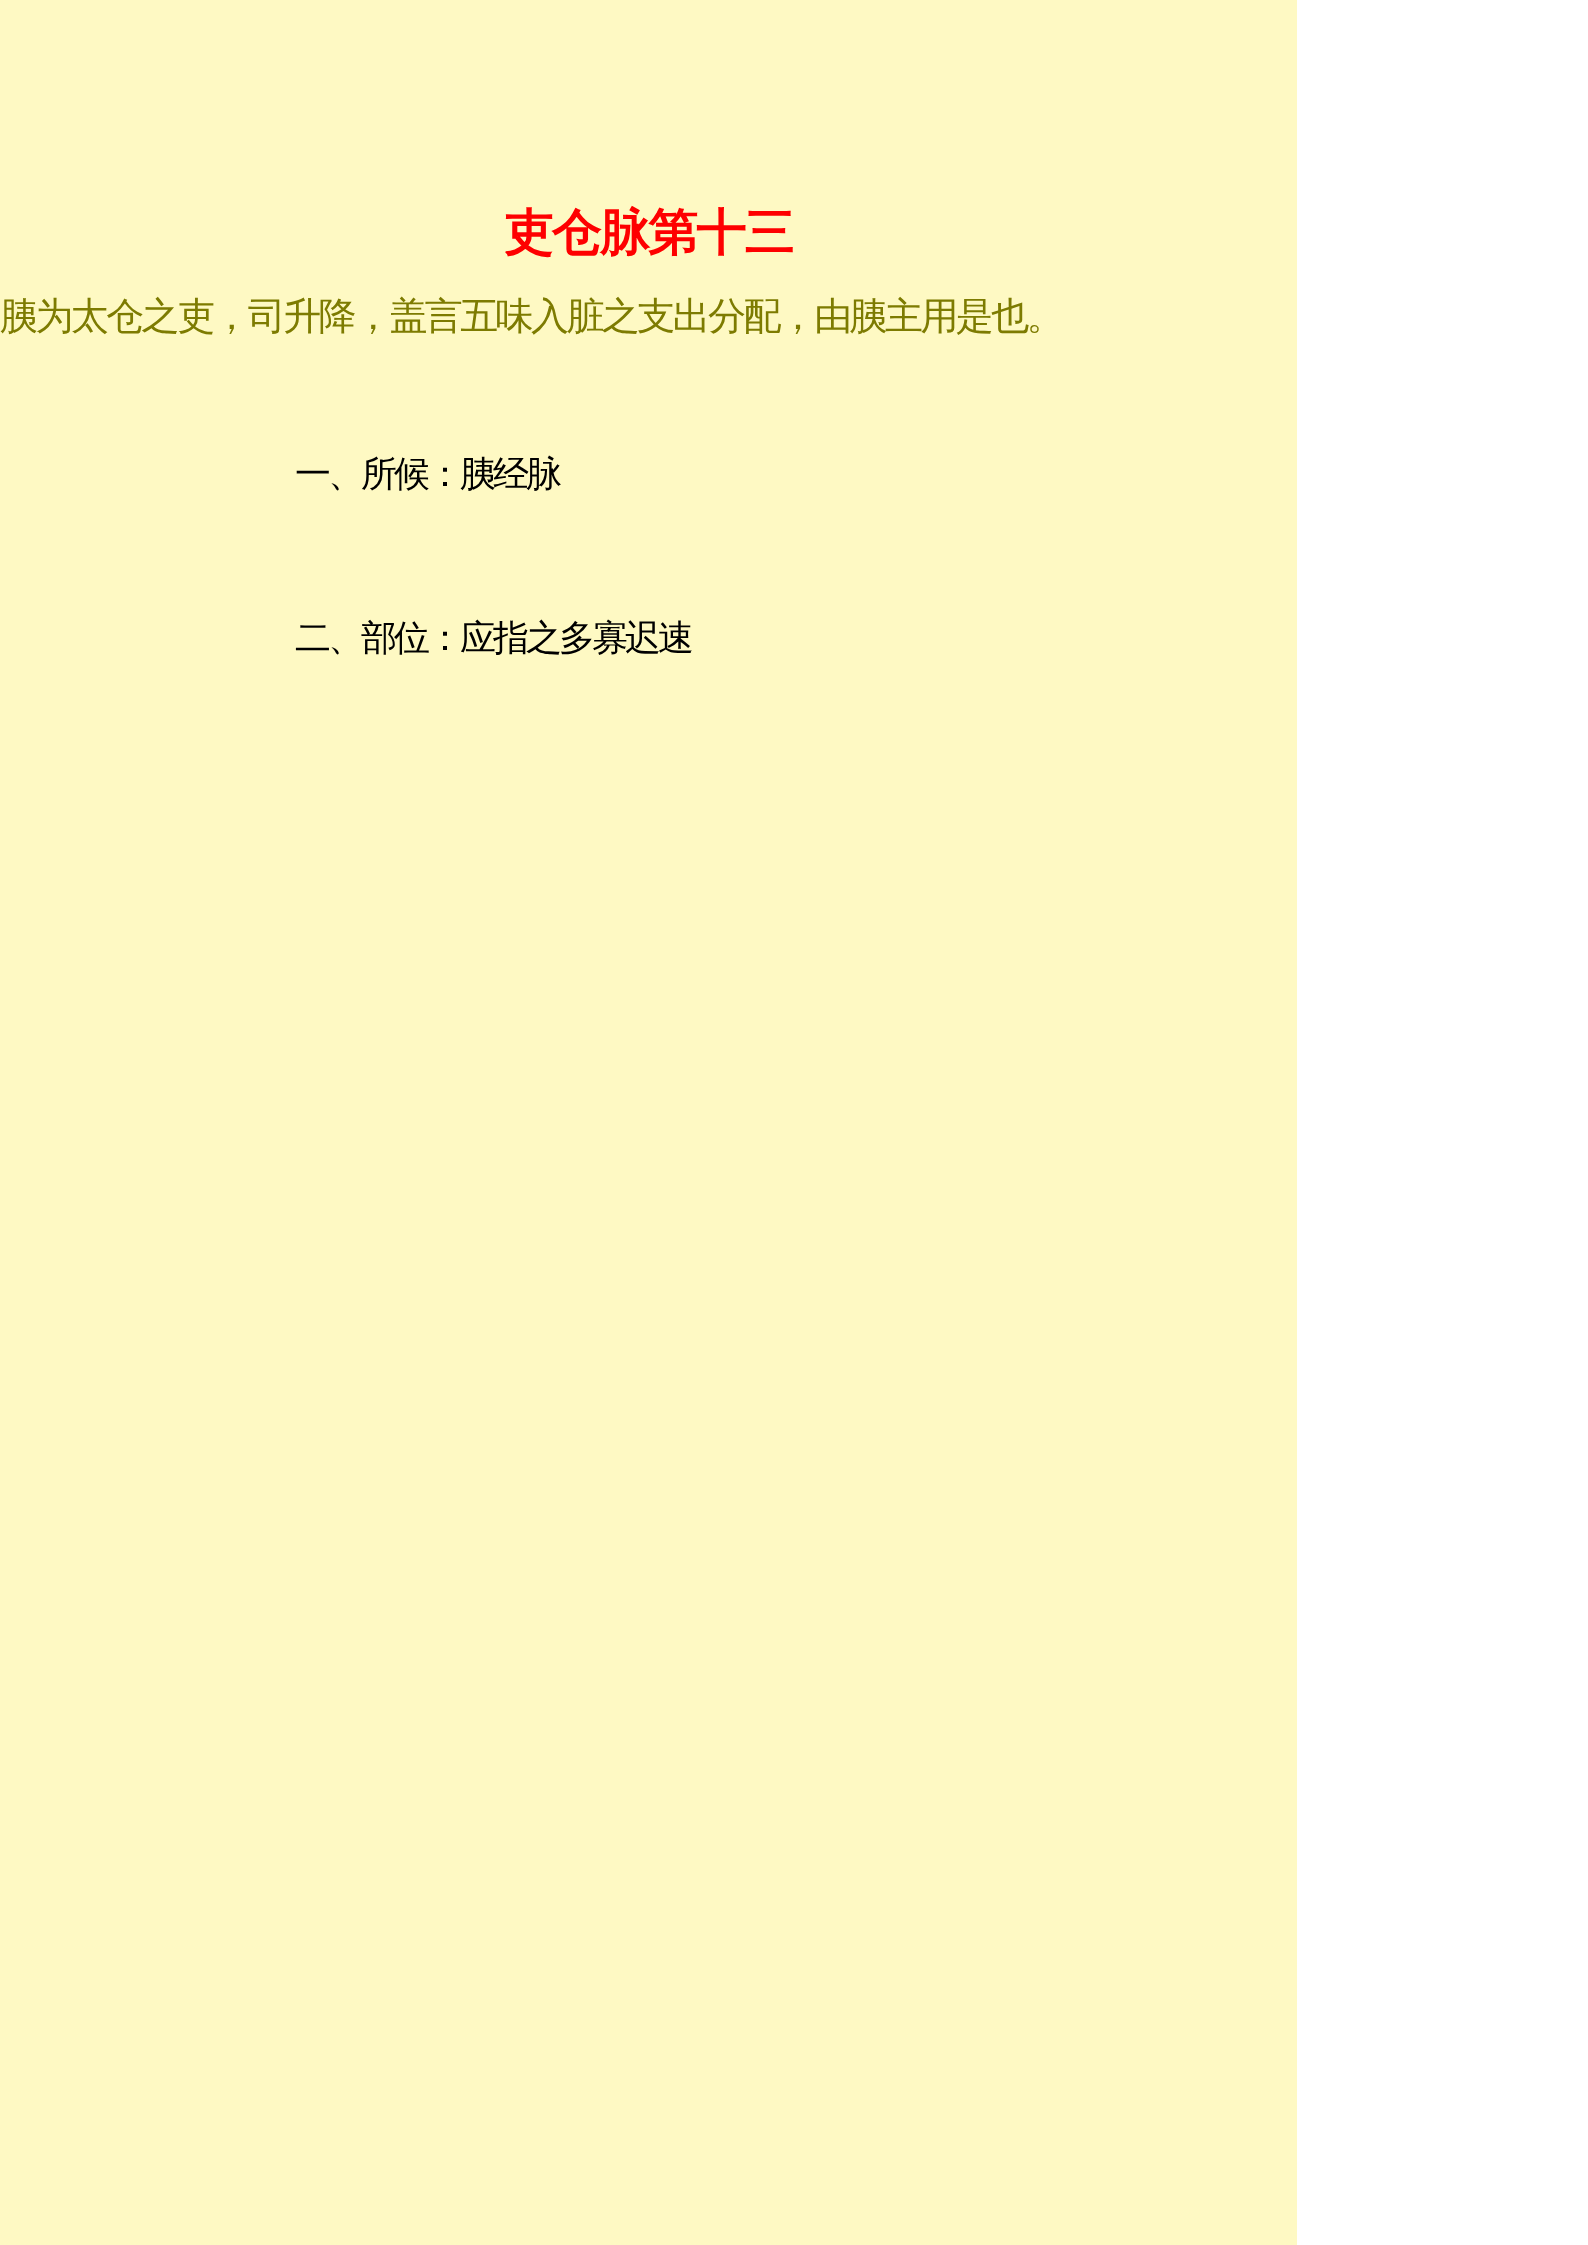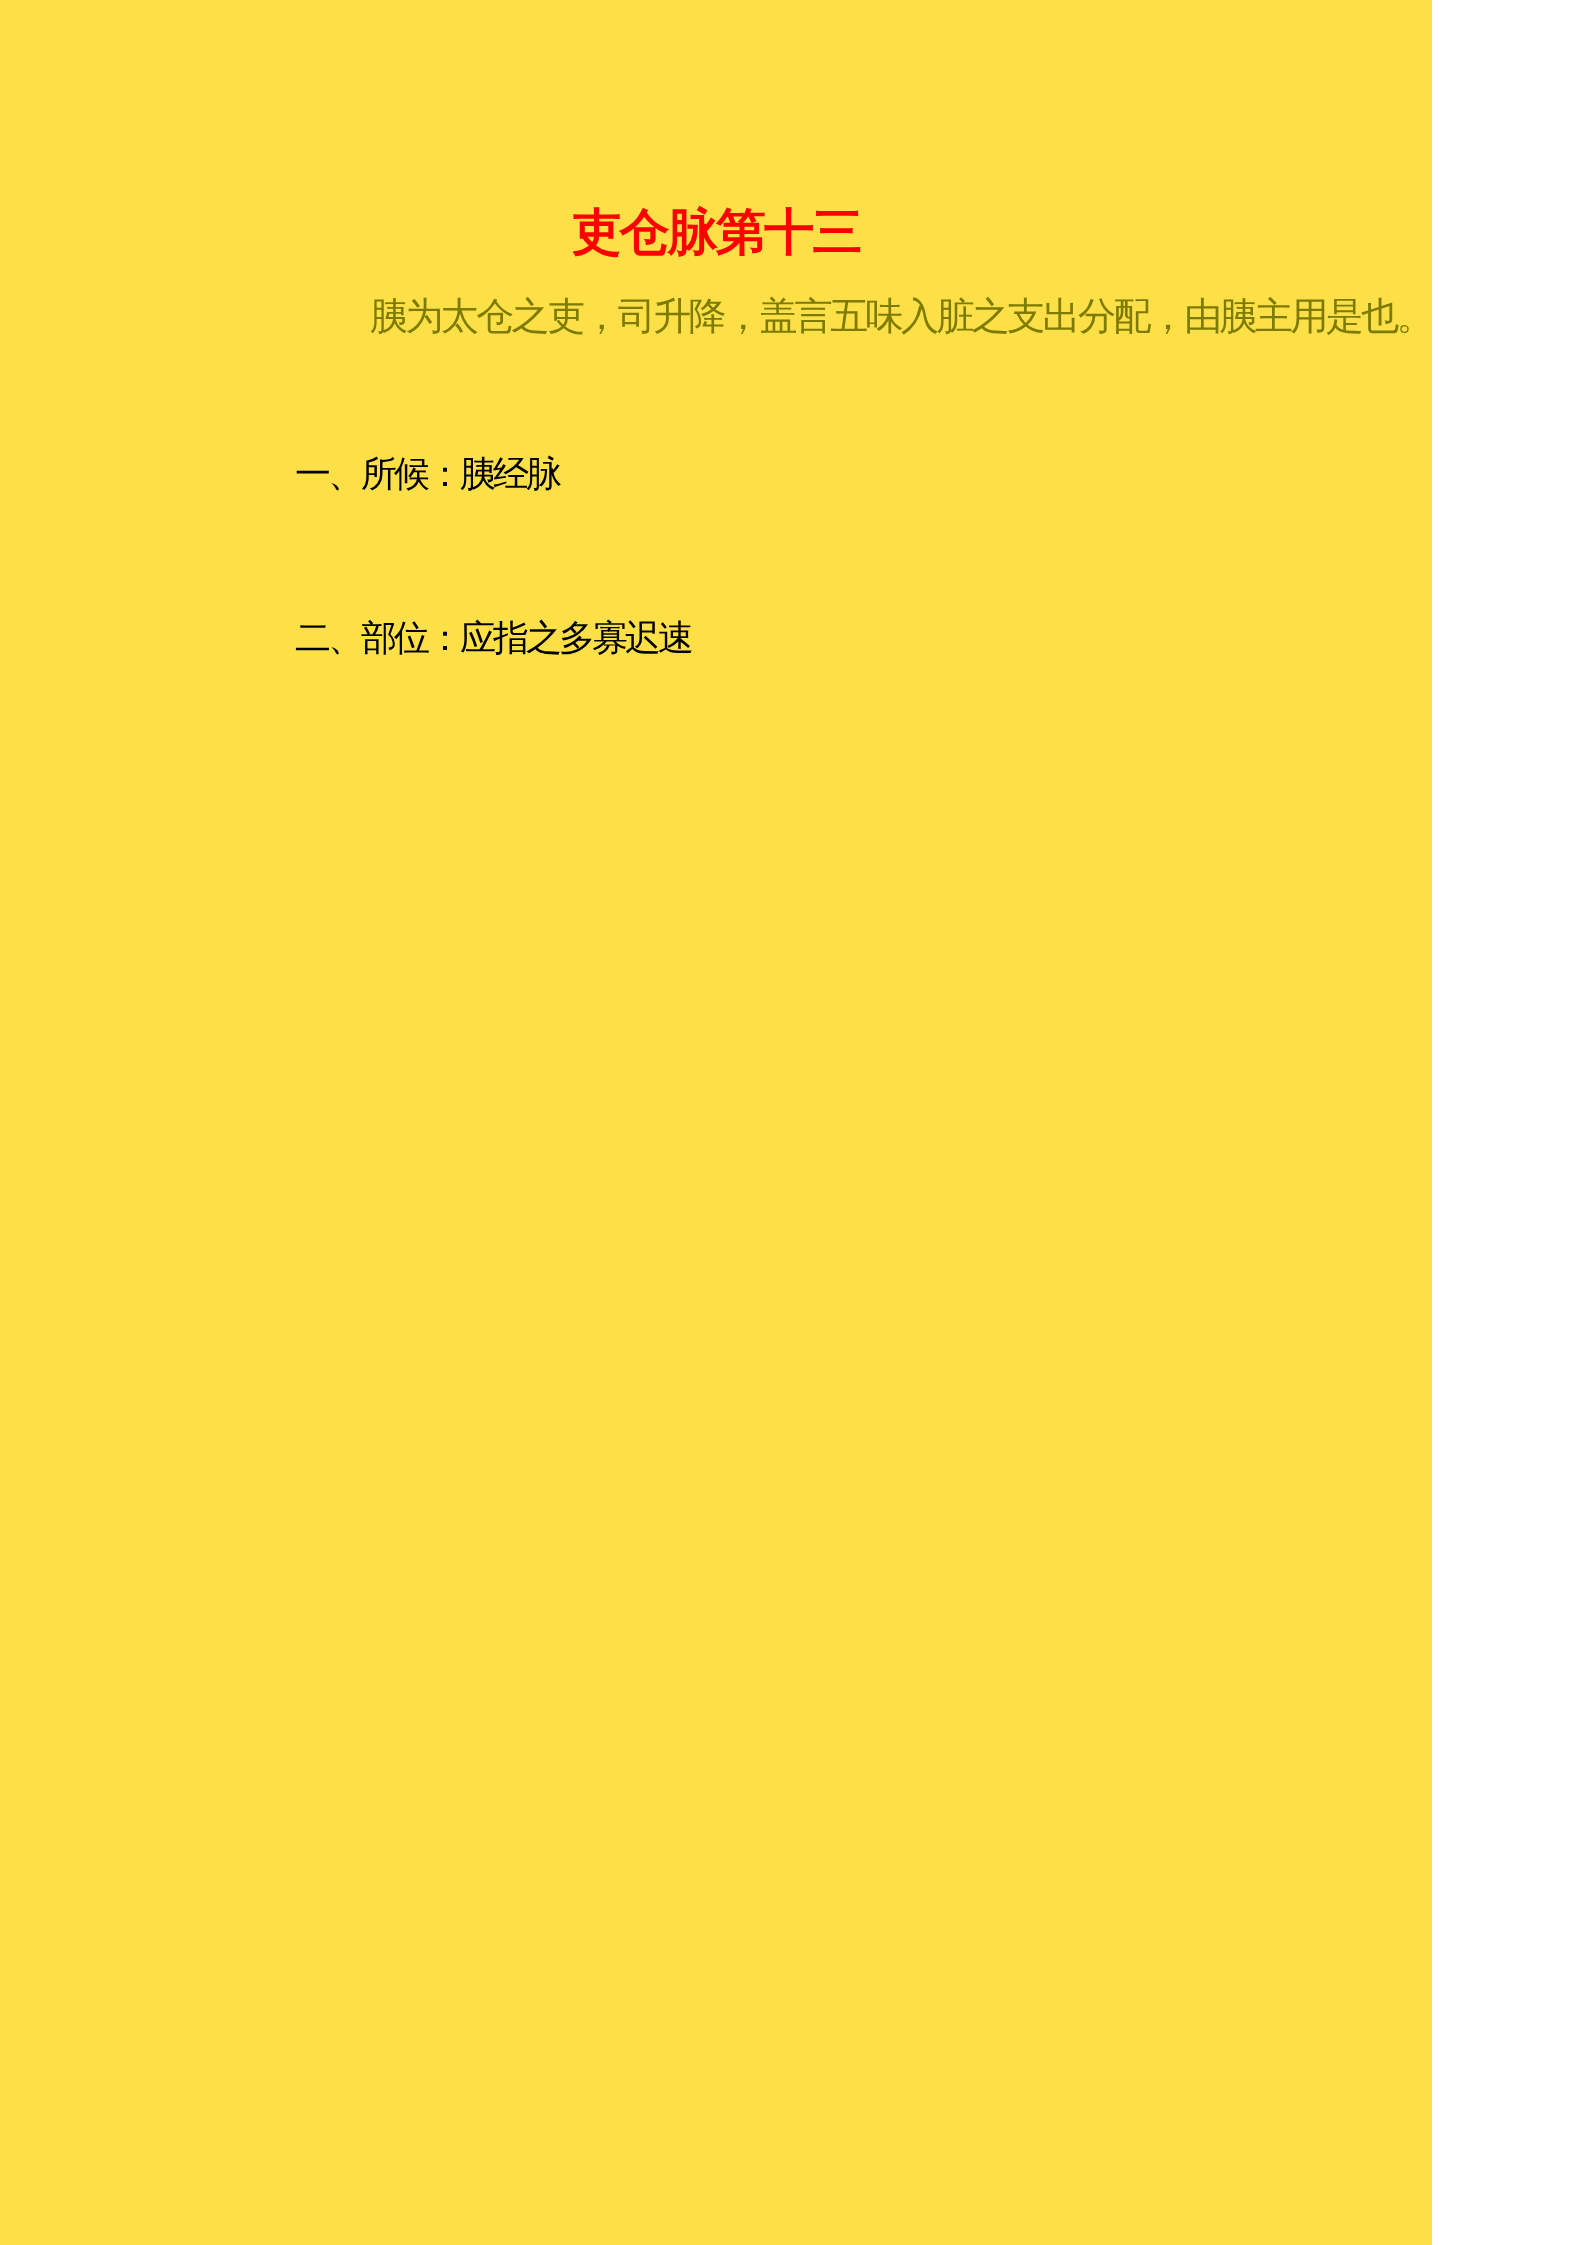--- a/index.html
+++ b/index.html
@@ -2,23 +2,23 @@
 <html lang="zh"><head>
 <meta charset="utf-8">
 <style>
   html, body {
     margin: 0;
     padding: 0;
     background: #ffffff;
   }
   .page {
     position: relative;
-    width: 1432px;
+    width: 1297px;
     height: 2245px;
-    background: #fde047;
+    background: #fef9c3;
     overflow: hidden;
     font-family: "Liberation Serif", "DejaVu Serif", serif;
   }
   .doc-title {
     position: absolute;
     top: 202px;
     left: 0;
     width: 100%;
     text-align: center;
     font-size: 50px;
@@ -26,21 +26,21 @@
     font-weight: bold;
     letter-spacing: -1.7px;
     color: #fe0000;
     white-space: pre;
   }
   .doc-subtitle {
     position: absolute;
     top: 288px;
     left: 0;
     width: 100%;
-    text-align: right;
+    text-align: left;
     font-size: 38px;
     line-height: 56px;
     font-weight: normal;
     letter-spacing: -2.6px;
     color: #7d7b01;
     white-space: pre;
   }
   .doc-body {
     position: absolute;
     top: 433px;

